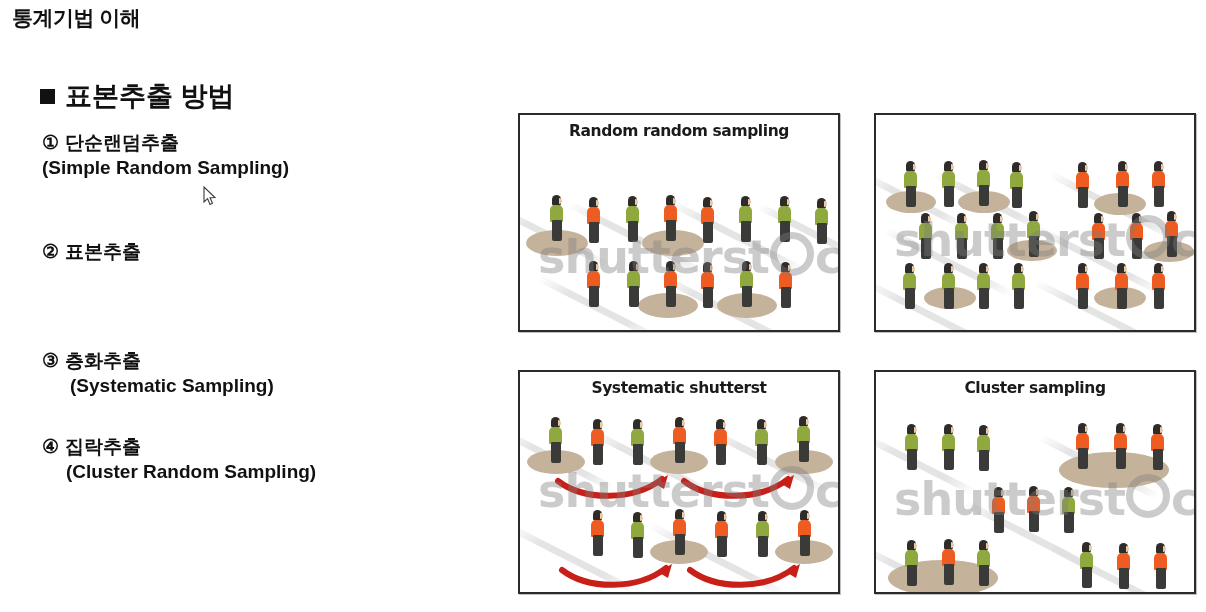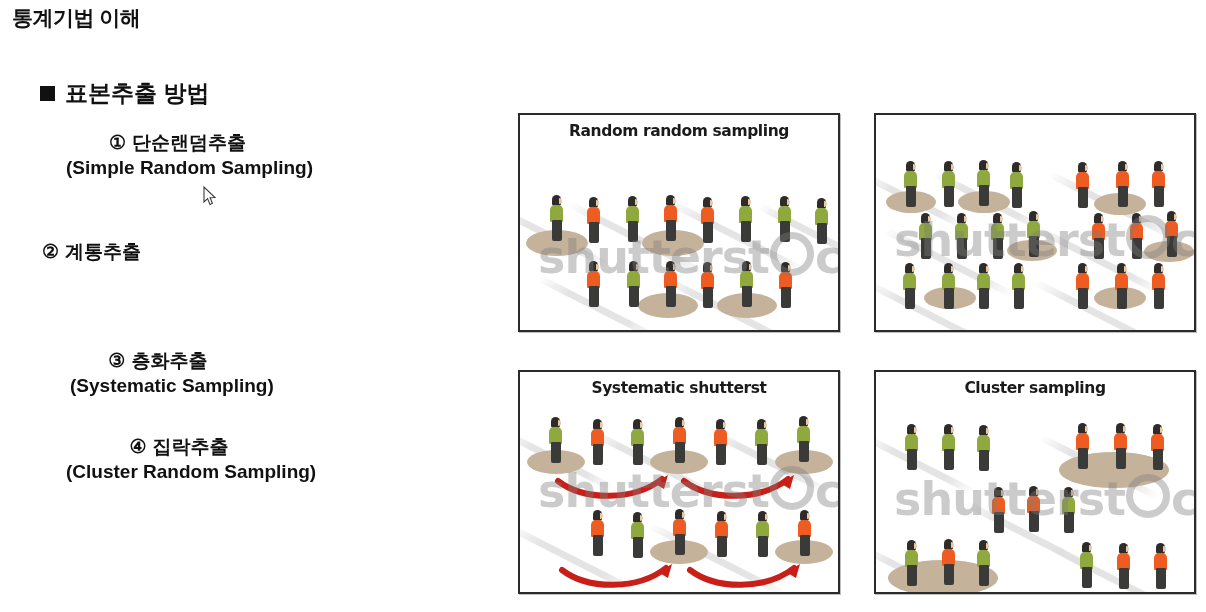--- a/index.html
+++ b/index.html
@@ -24,59 +24,58 @@
     font-size: 21px;
     font-weight: bold;
     letter-spacing: -0.5px;
     color: #111;
     white-space: nowrap;
   }
   #section-heading {
     position: absolute;
     left: 40px;
     top: 78px;
-    font-size: 23px;
+    font-size: 27px;
     font-weight: bold;
     color: #111;
     white-space: nowrap;
     display: flex;
     align-items: center;
     gap: 10px;
   }
   .sq-bullet {
     display: inline-block;
     width: 15px;
     height: 15px;
     background: #111;
   }
 
   .item {
     position: absolute;
     left: 42px;
-    text-align: center;
   }
   .item-ko {
     font-size: 19px;
     font-weight: bold;
     white-space: nowrap;
     color: #111;
     line-height: 1.15;
   }
   .item-en {
     font-size: 19px;
     font-weight: bold;
     white-space: nowrap;
     color: #111;
     line-height: 1.15;
     margin-top: 3px;
   }
   .circ-num { margin-right: 6px; }
 
   #item-1 { top: 132px; }
-  #item-1 .item-en { margin-left: 24px; }
+  #item-1 .item-en { }
   #item-2 { top: 241px; }
   #item-2 .item-en { margin-left: 24px; }
   #item-3 { top: 350px; }
   #item-3 .item-en { margin-left: 28px; }
   #item-4 { top: 436px; }
   #item-4 .item-en { margin-left: 24px; }
 
   
   #mouse-cursor {
     position: absolute;
@@ -226,21 +225,21 @@
 
 <div class="item" id="item-1">
   <div class="item-ko">
     <span class="circ-num">①</span><span>단순랜덤추출</span>
   </div>
   <div class="item-en">(Simple Random Sampling)</div>
 </div>
 
 <div class="item" id="item-2">
   <div class="item-ko">
-    <span class="circ-num">②</span><span>계통추출</span>
+    <span class="circ-num">②</span><span>표본추출</span>
   </div>
 </div>
 
 <div class="item" id="item-3">
   <div class="item-ko">
     <span class="circ-num">③</span><span>층화추출</span>
   </div>
   <div class="item-en">(Systematic Sampling)</div>
 </div>
 

